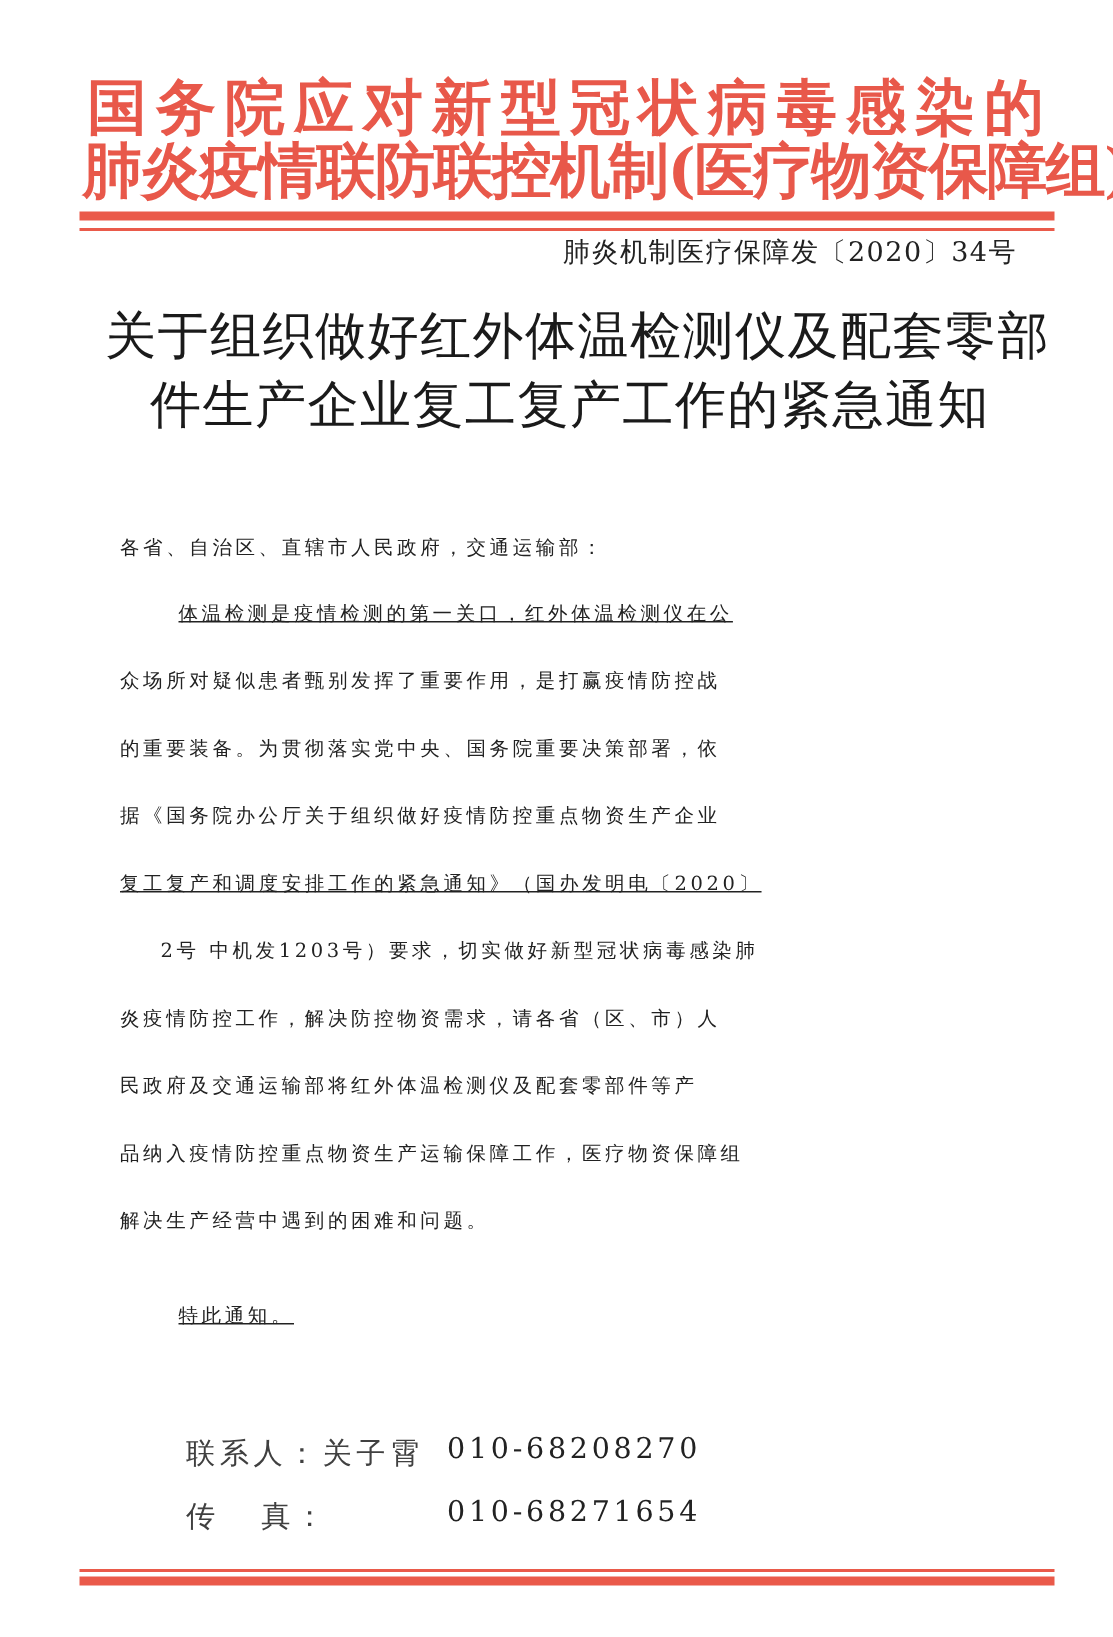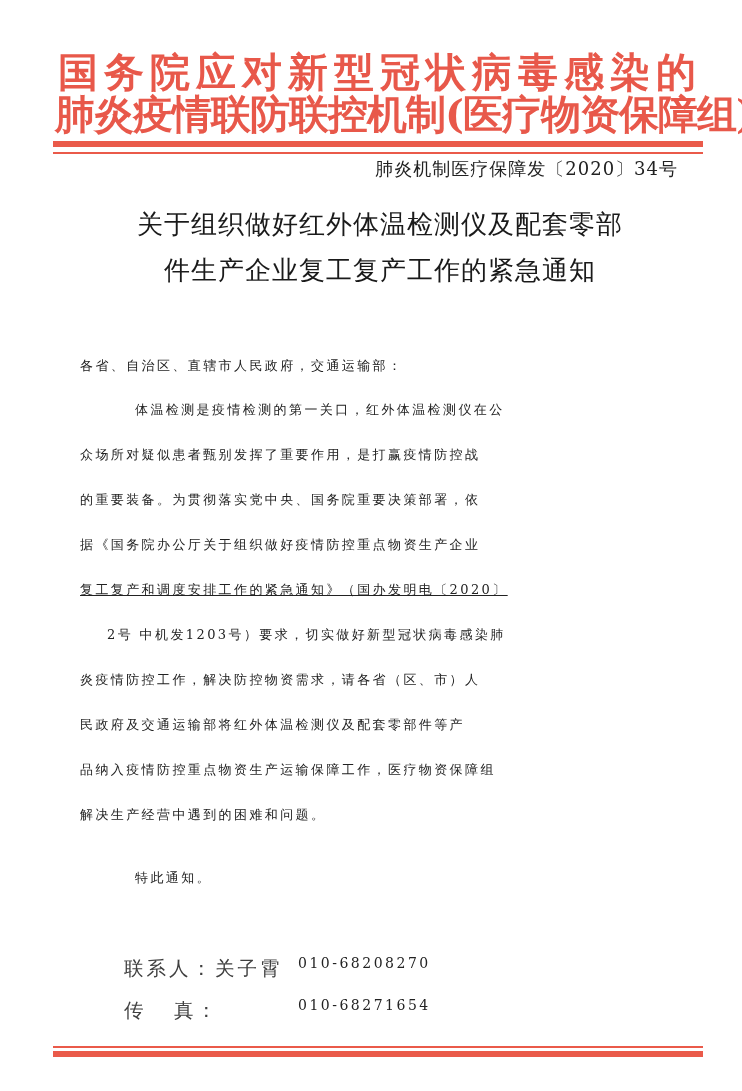--- a/index.html
+++ b/index.html
@@ -16,32 +16,32 @@
   .header-title.l2 { top: 90px; letter-spacing: -1px; }
   .rule { position: absolute; left: 53px; width: 650px; background: #ea5a4a; }
   .rule.thick { height: 6px; }
   .rule.thin { height: 1.5px; }
   .doc-number {
     position: absolute; top: 155px; right: 64px; font-size: 18px; line-height: 28px;
     color: #222; white-space: nowrap; letter-spacing: 1px;
   }
   .doc-title {
     position: absolute; left: 70px; width: 620px; text-align: center;
-    font-family: "DejaVu Sans", sans-serif; font-size: 26px; line-height: 40px;
+    font-family: "DejaVu Sans", sans-serif; font-size: 34px; line-height: 40px;
     color: #1a1a1a; white-space: nowrap; letter-spacing: 1px;
   }
   .doc-title.t1 { top: 204px; }
   .doc-title.t2 { top: 250px; }
   .line {
     position: absolute; left: 80px; font-size: 13px; line-height: 28px;
     white-space: nowrap; color: #222; letter-spacing: 2.4px;
   }
-  .line.indent { left: 135px; }
+  .line.indent { left: 119px; text-decoration: underline; }
   .contact-label { position: absolute; font-size: 19.5px; white-space: nowrap; color: #404040; letter-spacing: 3px; }
-  .contact-val { position: absolute; font-family: "DejaVu Serif", serif; font-size: 14px; white-space: nowrap; color: #222; letter-spacing: 2.5px; }
+  .contact-val { position: absolute; font-family: "DejaVu Serif", serif; font-size: 19px; white-space: nowrap; color: #222; letter-spacing: 2.5px; }
 </style>
 </head>
 <body>
 
 <div>
 
   <div class="header-title l1">国务院应对新型冠状病毒感染的</div>
   <div class="header-title l2">肺炎疫情联防联控机制(医疗物资保障组)</div>
 
   <div class="rule thick" style="top:141px;"></div>

